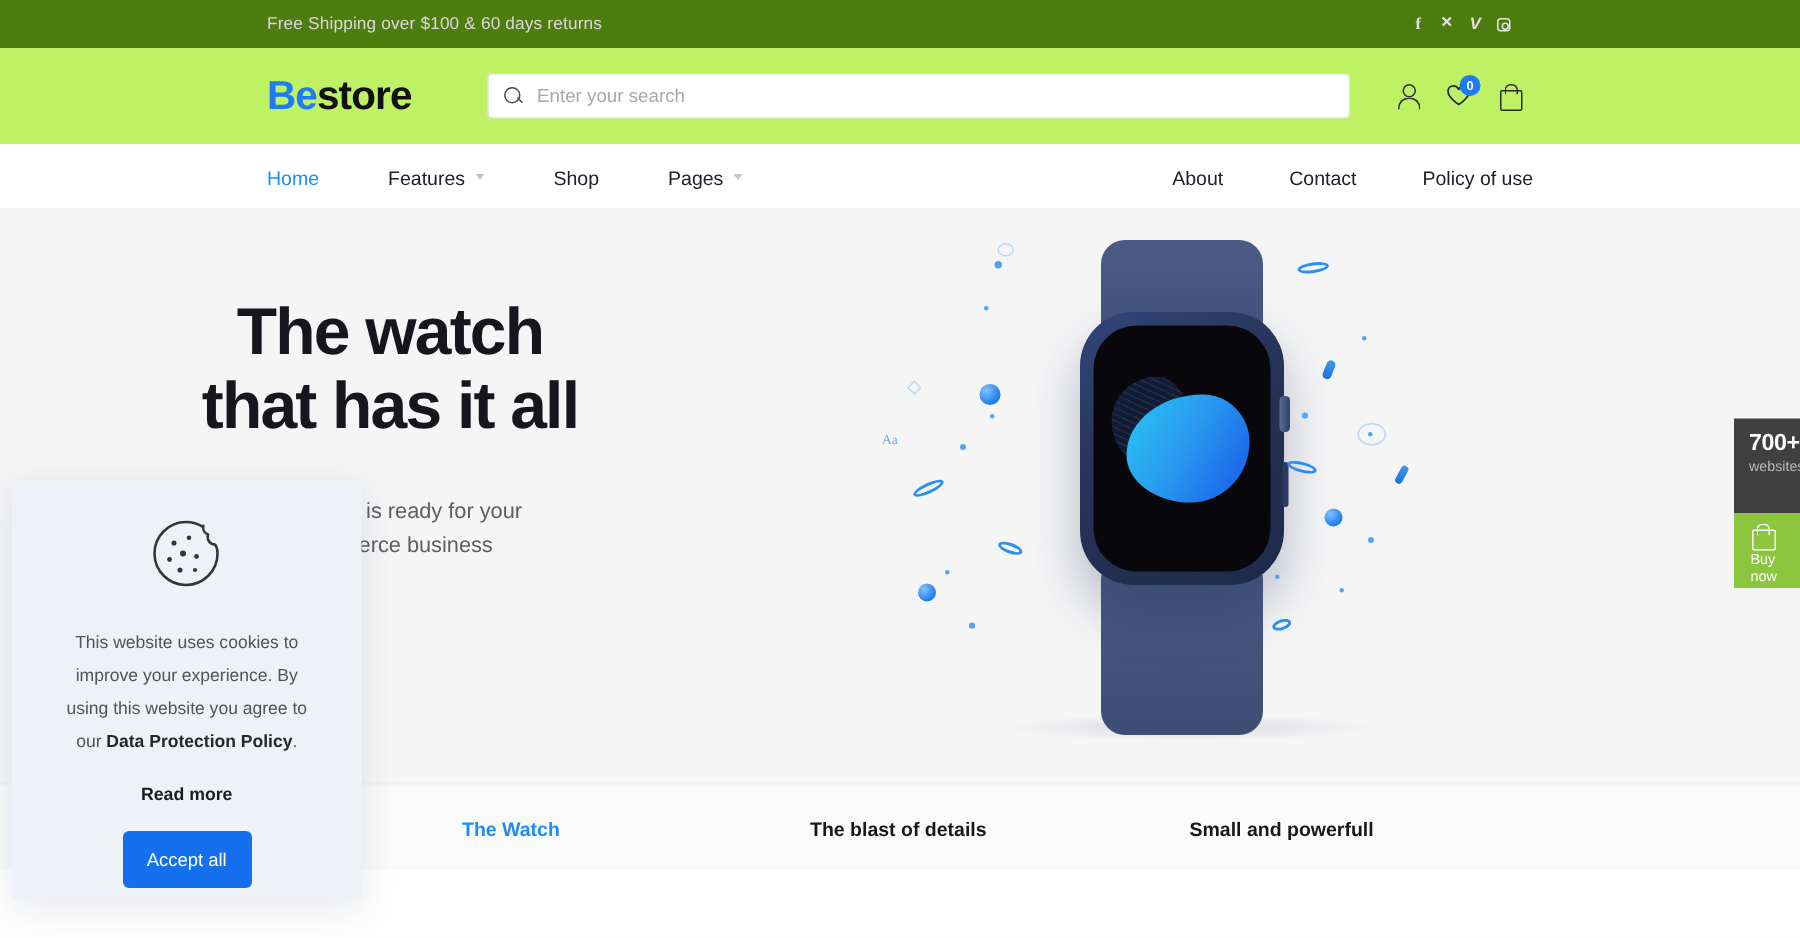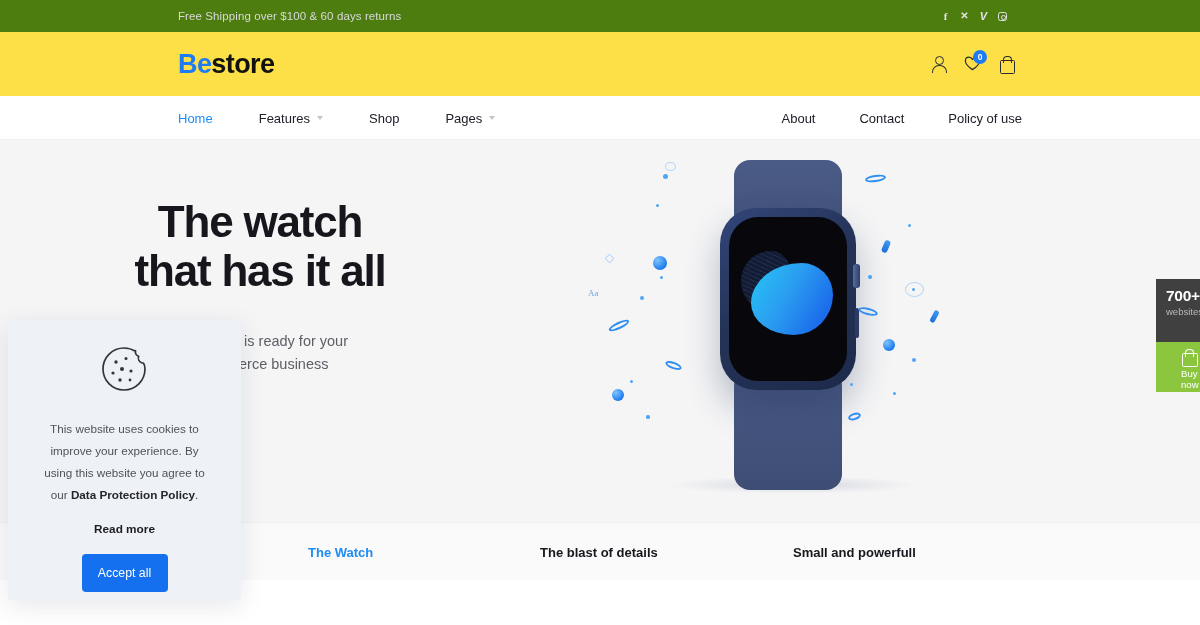--- a/index.html
+++ b/index.html
@@ -30,21 +30,21 @@
   .social .ig-box {
     width: 9px; height: 9px; border: 1.2px solid #e3e3e6; border-radius: 2.5px;
     position: relative;
   }
   .social .ig-box::after {
     content:""; position:absolute; left:2.2px; top:2.2px; width:3.2px; height:3.2px;
     border:1.1px solid #e3e3e6; border-radius:50%;
   }
 
   
-  .header { height: 64px; background:#fde047; position: relative; }
+  .header { height: 64px; background:#bef264; position: relative; }
   .logo {
     position: absolute; left: 178px; top: 50%; transform: translateY(-50%);
     font-size: 27px; font-weight: 700; letter-spacing: -0.6px; color: #111;
   }
   .logo .be { color: #1e7bf5; }
   .searchbox {
     position: absolute; left: 325px; top: 50%; transform: translateY(-50%);
     width: 575px; height: 30px; border: 1px solid #e6e7ea; border-radius: 3px;
     background: #fff; display: flex; align-items: center; padding: 0 10px;
   }
@@ -221,21 +221,21 @@
   
   .sticky {
     position:absolute; right: 0; top: 279px; width: 44px; z-index: 35;
   }
   .sticky-top {
     background:#404040; color:#fff; padding: 9px 0 10px 10px; height: 63px;
   }
   .sticky-count { font-size: 15.5px; font-weight: 700; line-height: 1.05; letter-spacing:-.3px; }
   .sticky-sub { font-size: 9.5px; color:#b9b9bf; margin-top: 2px; }
   .sticky-buy {
-    background:#8cc63f; height: 50px; padding-top: 6px; padding-left: 25px; color:#fff;
+    background:#8cc63f; height: 50px; padding-top: 6px; padding-left: 11px; color:#fff;
   }
   .sticky-bag { width: 16px; height: 17px; position:relative; }
   .sticky-bag::before { content:""; position:absolute; left:1px; top:5px; width:14px; height:12px;
     border:1.4px solid #fff; border-radius:1.5px; }
   .sticky-bag::after { content:""; position:absolute; left:4.4px; top:1px; width:7px; height:6.5px;
     border:1.4px solid #fff; border-bottom:0; border-radius:4px 4px 0 0; }
   .sticky-buytext { font-size: 9.6px; margin-top: 3px; }
 </style>
 </head>
 <body>
@@ -252,20 +252,24 @@
           <i class="ig-box" style="display:block;"></i>
         </span>
     </div>
   </div>
 
   <div class="header">
     <div class="logo">
       <span class="be">Be</span><span>store</span>
     </div>
 
+    <div class="searchbox">
+      <i class="search-ico"></i>
+      <input class="search-input" type="text" placeholder="Enter your search" style="">
+    </div>
 
     <div class="header-icons">
       <div class="hicon ic-user"></div>
       <div class="hicon ic-heart">
         <svg width="17" height="17" viewBox="0 0 20 18" fill="none">
           <path d="M10 16.2C10 16.2 1.6 11.1 1.6 5.9C1.6 3.4 3.5 1.6 5.8 1.6C7.6 1.6 9.2 2.8 10 4.3C10.8 2.8 12.4 1.6 14.2 1.6C16.5 1.6 18.4 3.4 18.4 5.9C18.4 11.1 10 16.2 10 16.2Z" stroke="#2b2b31" stroke-width="1.4" stroke-linejoin="round"></path>
         </svg>
         <span class="badge">0</span>
       </div>
       <div class="hicon ic-bag"></div>

